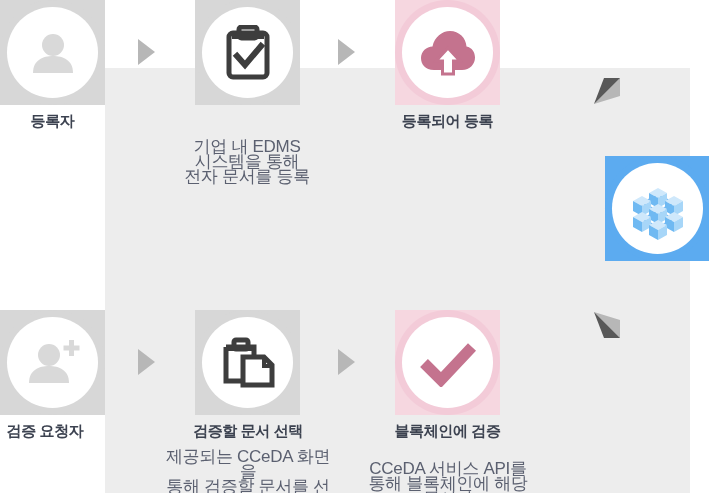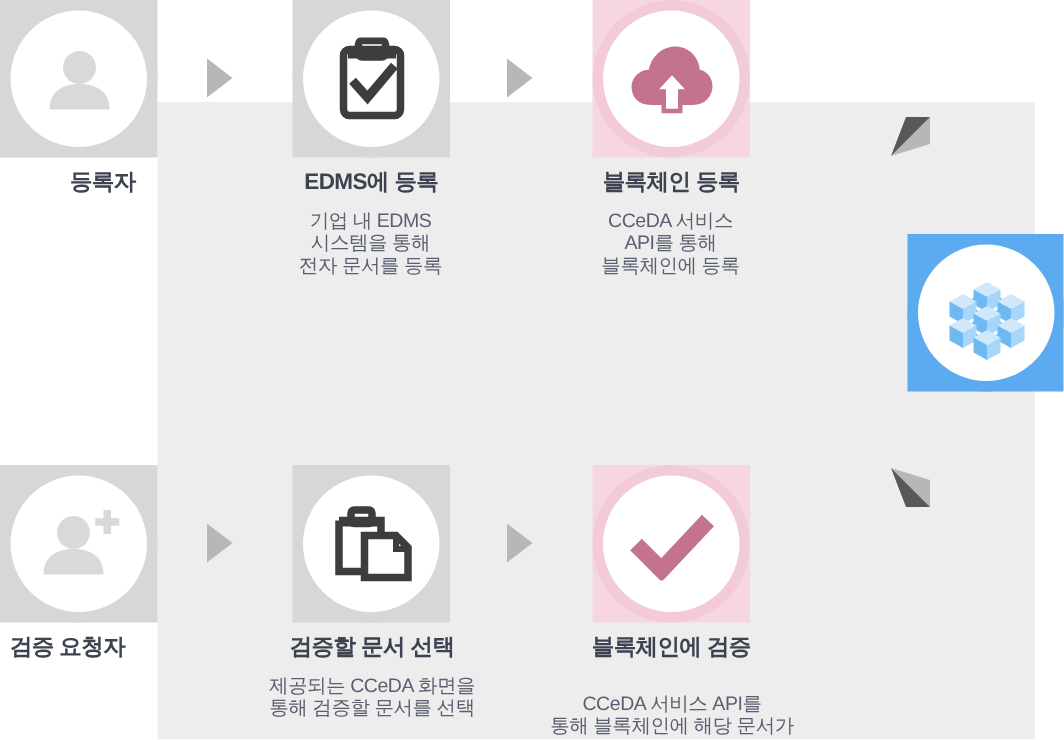--- a/index.html
+++ b/index.html
@@ -47,21 +47,21 @@
   }
 
   
   .label{
     position:absolute;text-align:center;
     font-size:15px;font-weight:bold;color:#3c4250;
     letter-spacing:-0.4px;white-space:nowrap;
   }
   .desc{
     position:absolute;text-align:center;
-    font-size:13px;color:#5b6070;line-height:15px;
+    font-size:17px;color:#5b6070;line-height:15px;
     letter-spacing:-0.3px;
   }
 
   
   .arrow{position:absolute;width:0;height:0;}
   .arrow-right{
     border-top:13px solid transparent;
     border-bottom:13px solid transparent;
     border-left:17px solid #b7b7b7;
   }
@@ -88,55 +88,51 @@
   <div class="node" style="left:0px;top:0px;">
     <div class="ring"></div>
     <div class="disc"></div>
     <div class="glyph">
       <svg width="56" height="56" viewBox="0 0 56 56">
         <circle cx="28" cy="20" r="11" fill="#d9d9d9"></circle>
         <path d="M8 48 C8 35 18 31 28 31 C38 31 48 35 48 48 Z" fill="#d9d9d9"></path>
       </svg>
     </div>
   </div>
-  <div class="label" style="left:16px;top:112px;width:105px;">등록자</div>
+  <div class="label" style="left:0px;top:112px;width:105px;">등록자</div>
 
   <div class="node" style="left:195px;top:0px;">
     <div class="ring"></div>
     <div class="disc"></div>
     <div class="glyph">
       <svg width="52" height="56" viewBox="0 0 52 56">
         <rect x="7" y="8" width="38" height="44" rx="4" fill="none" stroke="#3d3d3d" stroke-width="5"></rect>
         <rect x="17" y="2" width="18" height="11" rx="2.5" fill="none" stroke="#3d3d3d" stroke-width="5"></rect>
         <rect x="10" y="8" width="32" height="6" fill="#3d3d3d"></rect>
         <path d="M15 31 L23 40 L39 21" fill="none" stroke="#3d3d3d" stroke-width="6" stroke-linecap="square" stroke-linejoin="miter"></path>
       </svg>
     </div>
   </div>
-  <div class="label" style="left:180px;top:112px;width:135px;">EDMS에 등록</div>
   <div class="desc" style="left:182px;top:139px;width:130px;white-space:pre-line;">기업 내 EDMS
 시스템을 통해
 전자 문서를 등록</div>
 
   <div class="node" style="left:395px;top:0px;">
     <div class="ring pink"></div>
     <div class="disc"></div>
     <div class="glyph">
       <svg width="58" height="50" viewBox="0 0 58 50">
         <path d="M15 42 C6 42 2 36 2 30 C2 23.5 7.5 18.5 13.5 18.5
                  C15.5 9 23 3 31 3 C40 3 47 10 47.5 18.5
                  C53 19.5 56 24.5 56 29.5 C56 36 51 42 43 42 Z" fill="#c4738e"></path>
         <path d="M29 20 L41 33 L34.5 33 L34.5 46 L23.5 46 L23.5 33 L17 33 Z" fill="#ffffff" stroke="#c4738e" stroke-width="3" stroke-linejoin="miter"></path>
       </svg>
     </div>
   </div>
-  <div class="label" style="left:380px;top:112px;width:135px;">블록체인 등록</div>
-  <div class="desc" style="left:382px;top:139px;width:130px;white-space:pre-line;">CCeDA 서비스
-API를 통해
-블록체인에 등록</div>
+  <div class="label" style="left:380px;top:112px;width:135px;">등록되어 등록</div>
 
   <div class="node" style="left:0px;top:310px;">
     <div class="ring"></div>
     <div class="disc"></div>
     <div class="glyph">
       <svg width="60" height="56" viewBox="0 0 60 56">
         <circle cx="26" cy="20" r="11" fill="#d9d9d9"></circle>
         <path d="M6 48 C6 35 16 31 26 31 C36 31 46 35 46 48 Z" fill="#d9d9d9"></path>
         <rect x="46" y="5" width="5" height="16" fill="#d9d9d9"></rect>
         <rect x="40.5" y="10.5" width="16" height="5" fill="#d9d9d9"></rect>

